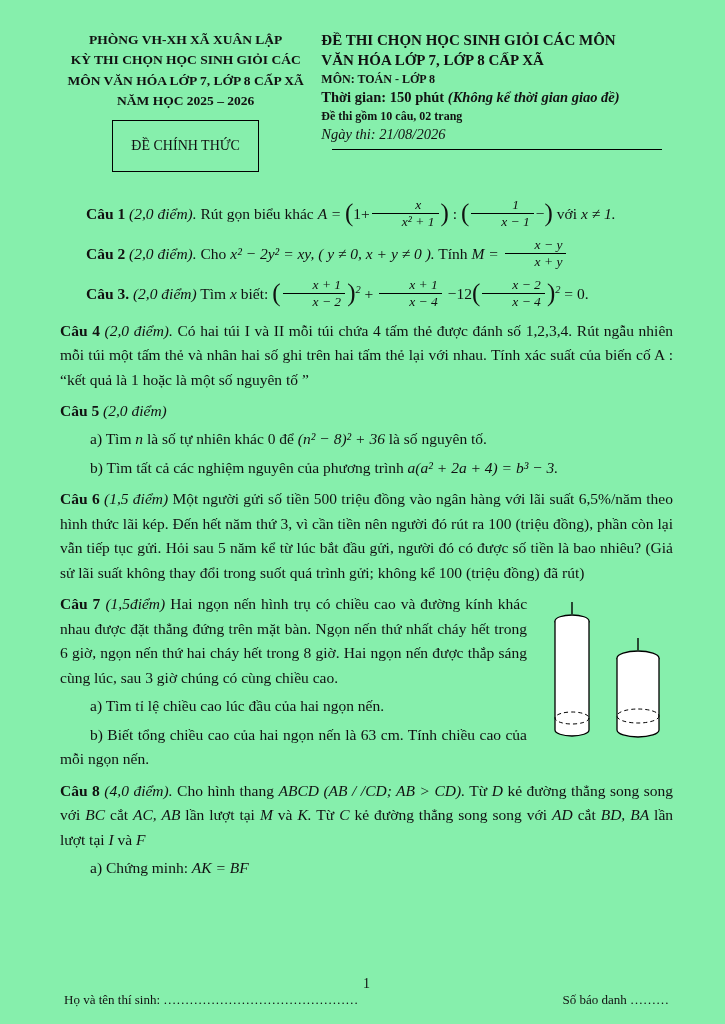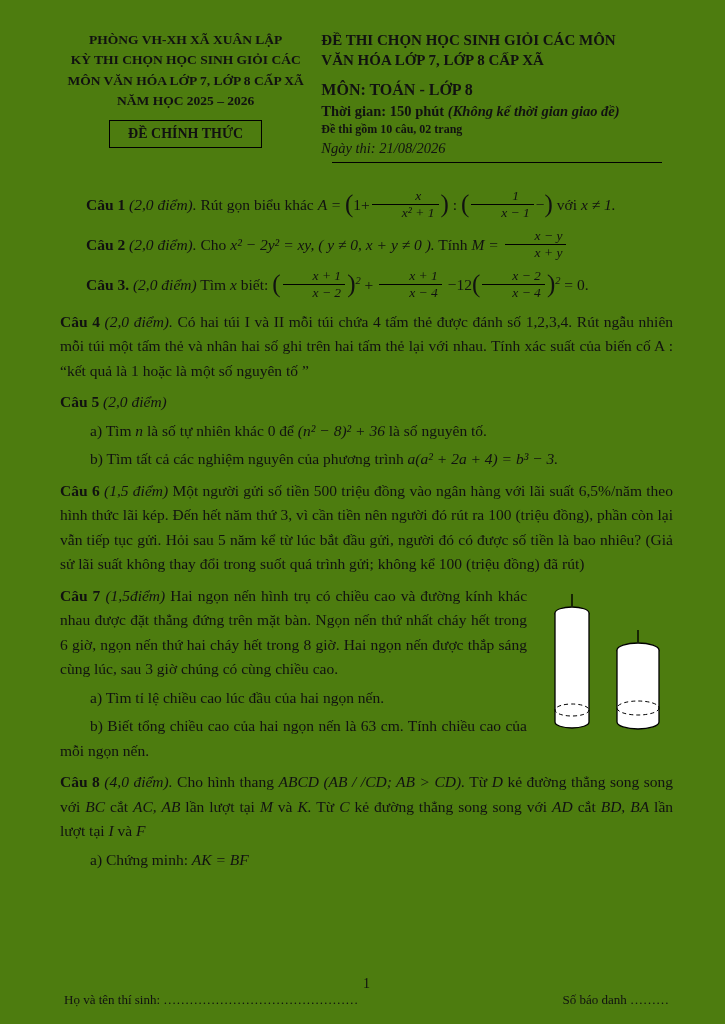--- a/index.html
+++ b/index.html
@@ -1,30 +1,30 @@
 <!DOCTYPE html>
 <html><head>
 <meta charset="utf-8">
 <style>
   * { margin:0; padding:0; box-sizing:border-box; }
   html,body { background:#e8e8e8; }
   body { font-family:"Liberation Serif","DejaVu Serif",serif; color:#111; }
   .page {
-    width:725px; height:1024px; margin:0 auto; background:#4d7c0f;
+    width:725px; height:1024px; margin:0 auto; background:#86efac;
     padding:30px 52px 16px 60px; display:flex; flex-direction:column; overflow:hidden;
   }
   
   .header { display:flex; gap:10px; }
   .h-left { width:41%; text-align:center; }
   .h-left .hl { font-weight:700; font-size:13.5px; line-height:1.5; }
-  .official-box { display:inline-block; border:1.6px solid #000; padding:5px 18px;
-    font-weight:700; font-size:14px; margin-top:9px; }
+  .official-box { display:inline-block; border:1.6px solid #000; padding:17px 18px;
+    font-weight:400; font-size:14px; margin-top:9px; }
   .h-right { flex:1; }
   .h-right .r1 { font-weight:700; font-size:15px; line-height:1.35; }
-  .h-right .r3 { font-weight:700; font-size:16px; line-height:1.4;margin-top:8px; }
+  .h-right .r3 { font-weight:700; font-size:12px; line-height:1.4; }
   .h-right .r4 { font-size:14.5px; line-height:1.4; }
   .h-right .r4 .b { font-weight:700; }
   .h-right .r4 .i { font-style:italic;font-weight:bold; }
   .h-right .r5 { font-weight:700; font-size:12px; line-height:1.4; }
   .h-right .r6 { font-style:italic; font-size:14.5px; line-height:1.4; }
   .h-rule { border-top:1.2px solid #000; width:94%; margin:4px auto 0; }
   
   .main { flex:1; margin-top:20px; font-size:15.5px; line-height:1.58; }
   .q { text-align:justify; margin-top:7px; }
   .q.ind { text-indent:26px; }

